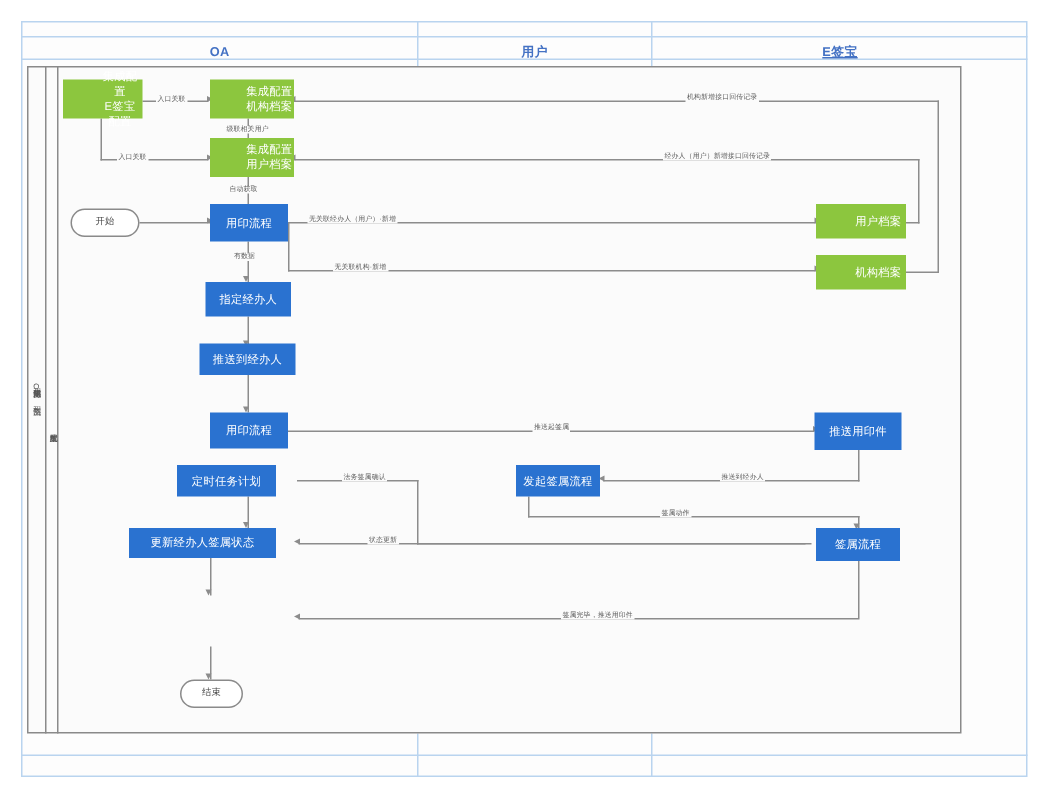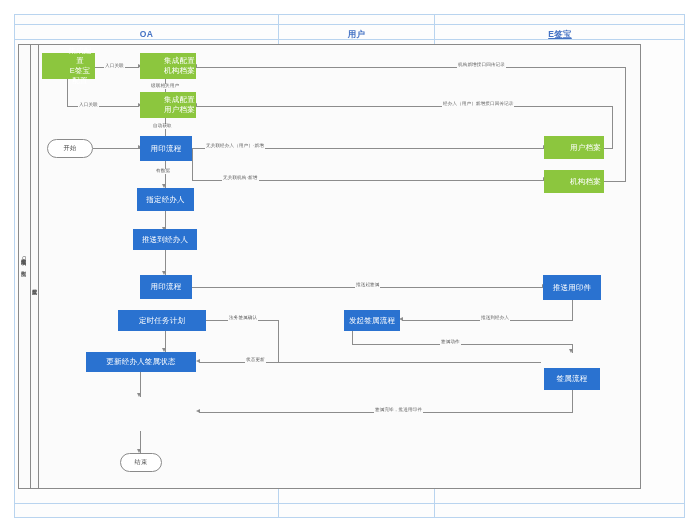--- a/index.html
+++ b/index.html
@@ -252,30 +252,30 @@
   <div class="node term" style="left:47px;  top:139px; width:46px;  height:19px;">开始</div>
 
   <div class="node blue" style="left:140px; top:136px; width:52px;  height:25px;">用印流程</div>
 
   <div class="node blue" style="left:137px; top:188px; width:57px;  height:23px;">指定经办人</div>
 
   <div class="node blue" style="left:133px; top:229px; width:64px;  height:21px;">推送到经办人</div>
 
   <div class="node blue" style="left:140px; top:275px; width:52px;  height:24px;">用印流程</div>
 
-  <div class="node blue" style="left:118px; top:310px; width:88px;  height:21px;">定时任务计划</div>
-
-  <div class="node blue" style="left:86px;  top:352px; width:110px; height:20px;">更新经办人签属状态</div>
+  <div class="node blue" style="left:118px; top:310px; width:66px;  height:21px;">定时任务计划</div>
+
+  <div class="node blue" style="left:86px;  top:352px; width:98px; height:20px;">更新经办人签属状态</div>
 
 
   <div class="node term" style="left:120px; top:453px; width:42px;  height:19px;">结束</div>
 
   <div class="node green" style="left:544px; top:136px; width:60px;  height:23px;">用户档案</div>
 
   <div class="node green" style="left:544px; top:170px; width:60px;  height:23px;">机构档案</div>
 
   <div class="node blue" style="left:543px; top:275px; width:58px;  height:25px;">推送用印件</div>
 
   <div class="node blue" style="left:344px; top:310px; width:56px;  height:21px;">发起签属流程</div>
 
-  <div class="node blue" style="left:544px; top:352px; width:56px;  height:22px;margin-top:16px;">签属流程</div>
+  <div class="node blue" style="left:544px; top:352px; width:56px;  height:22px;">签属流程</div>
 
 </div>
 
 </body></html>

